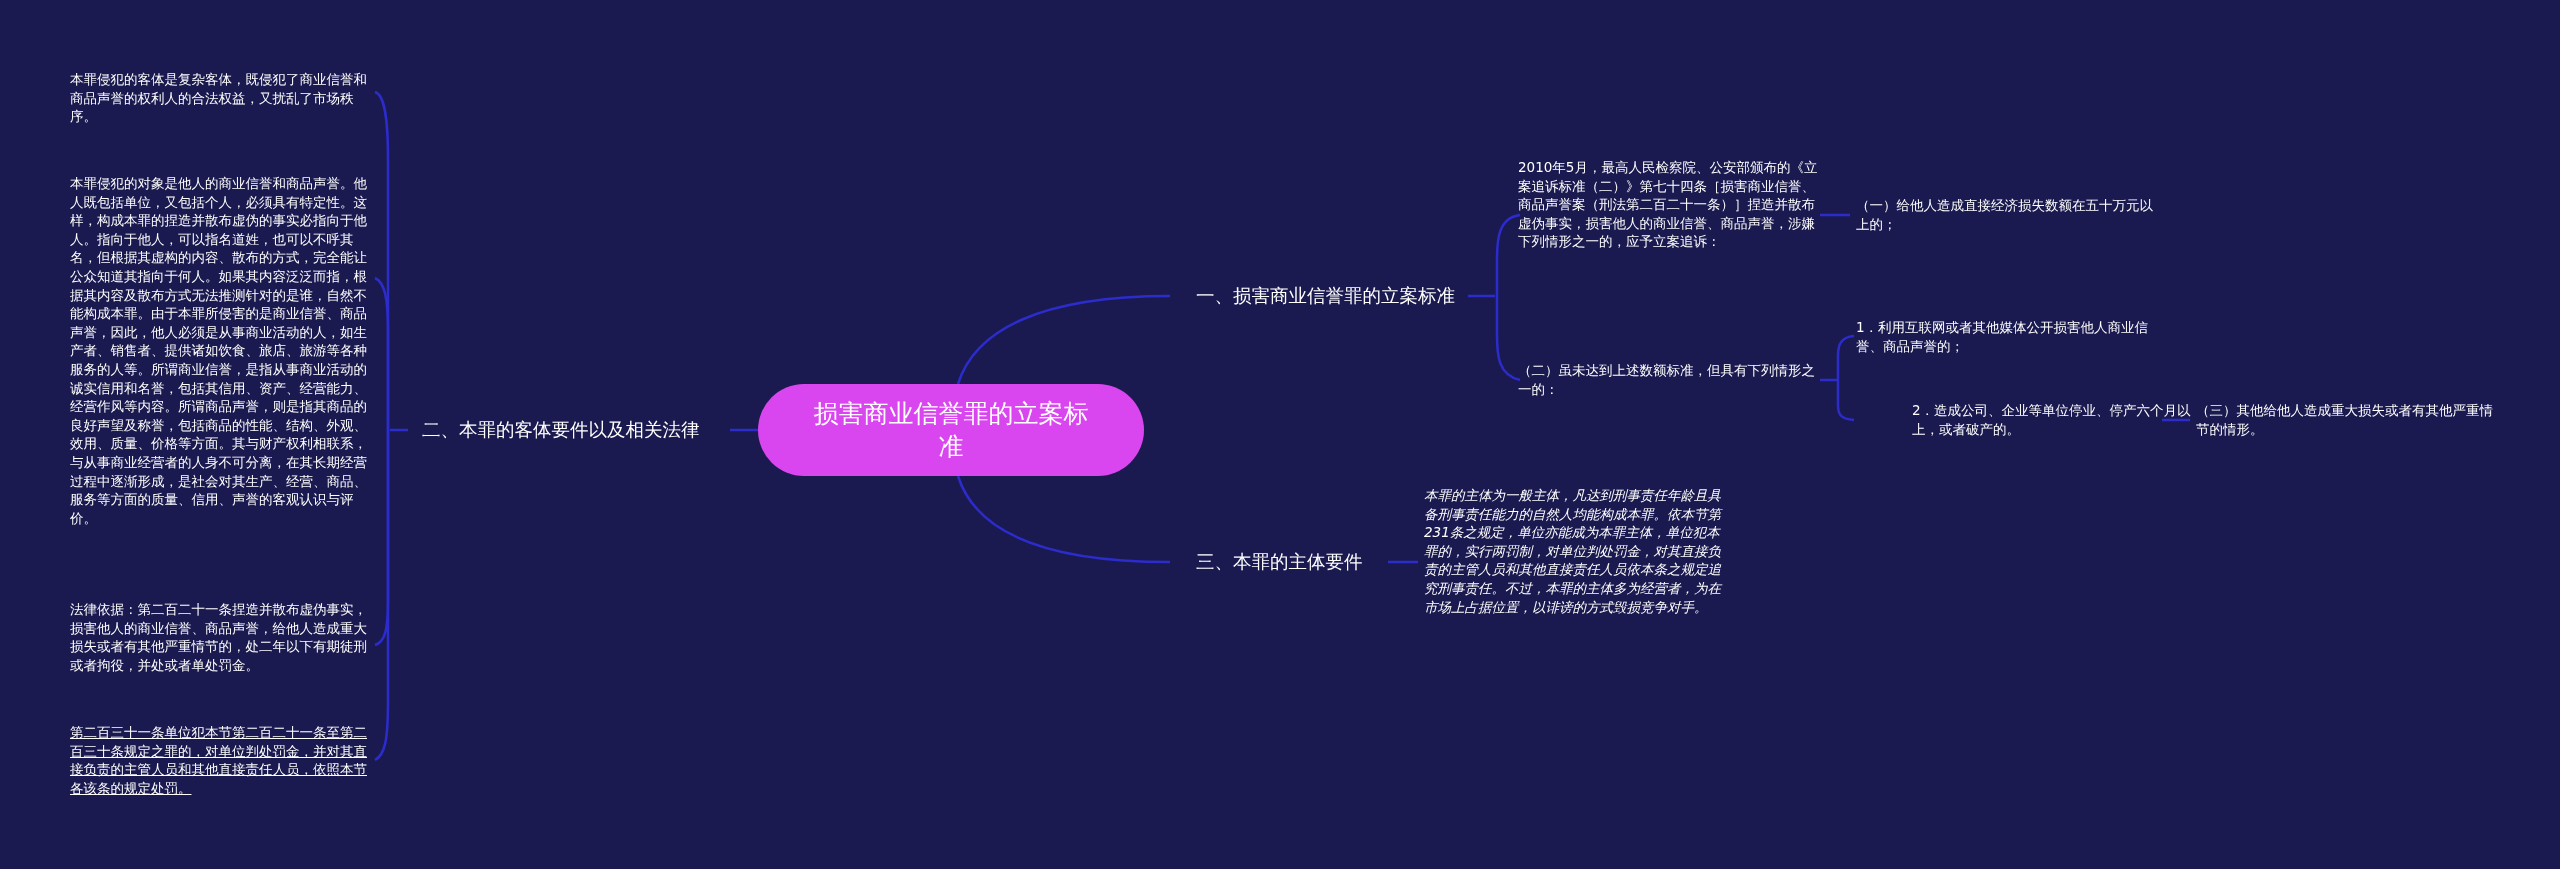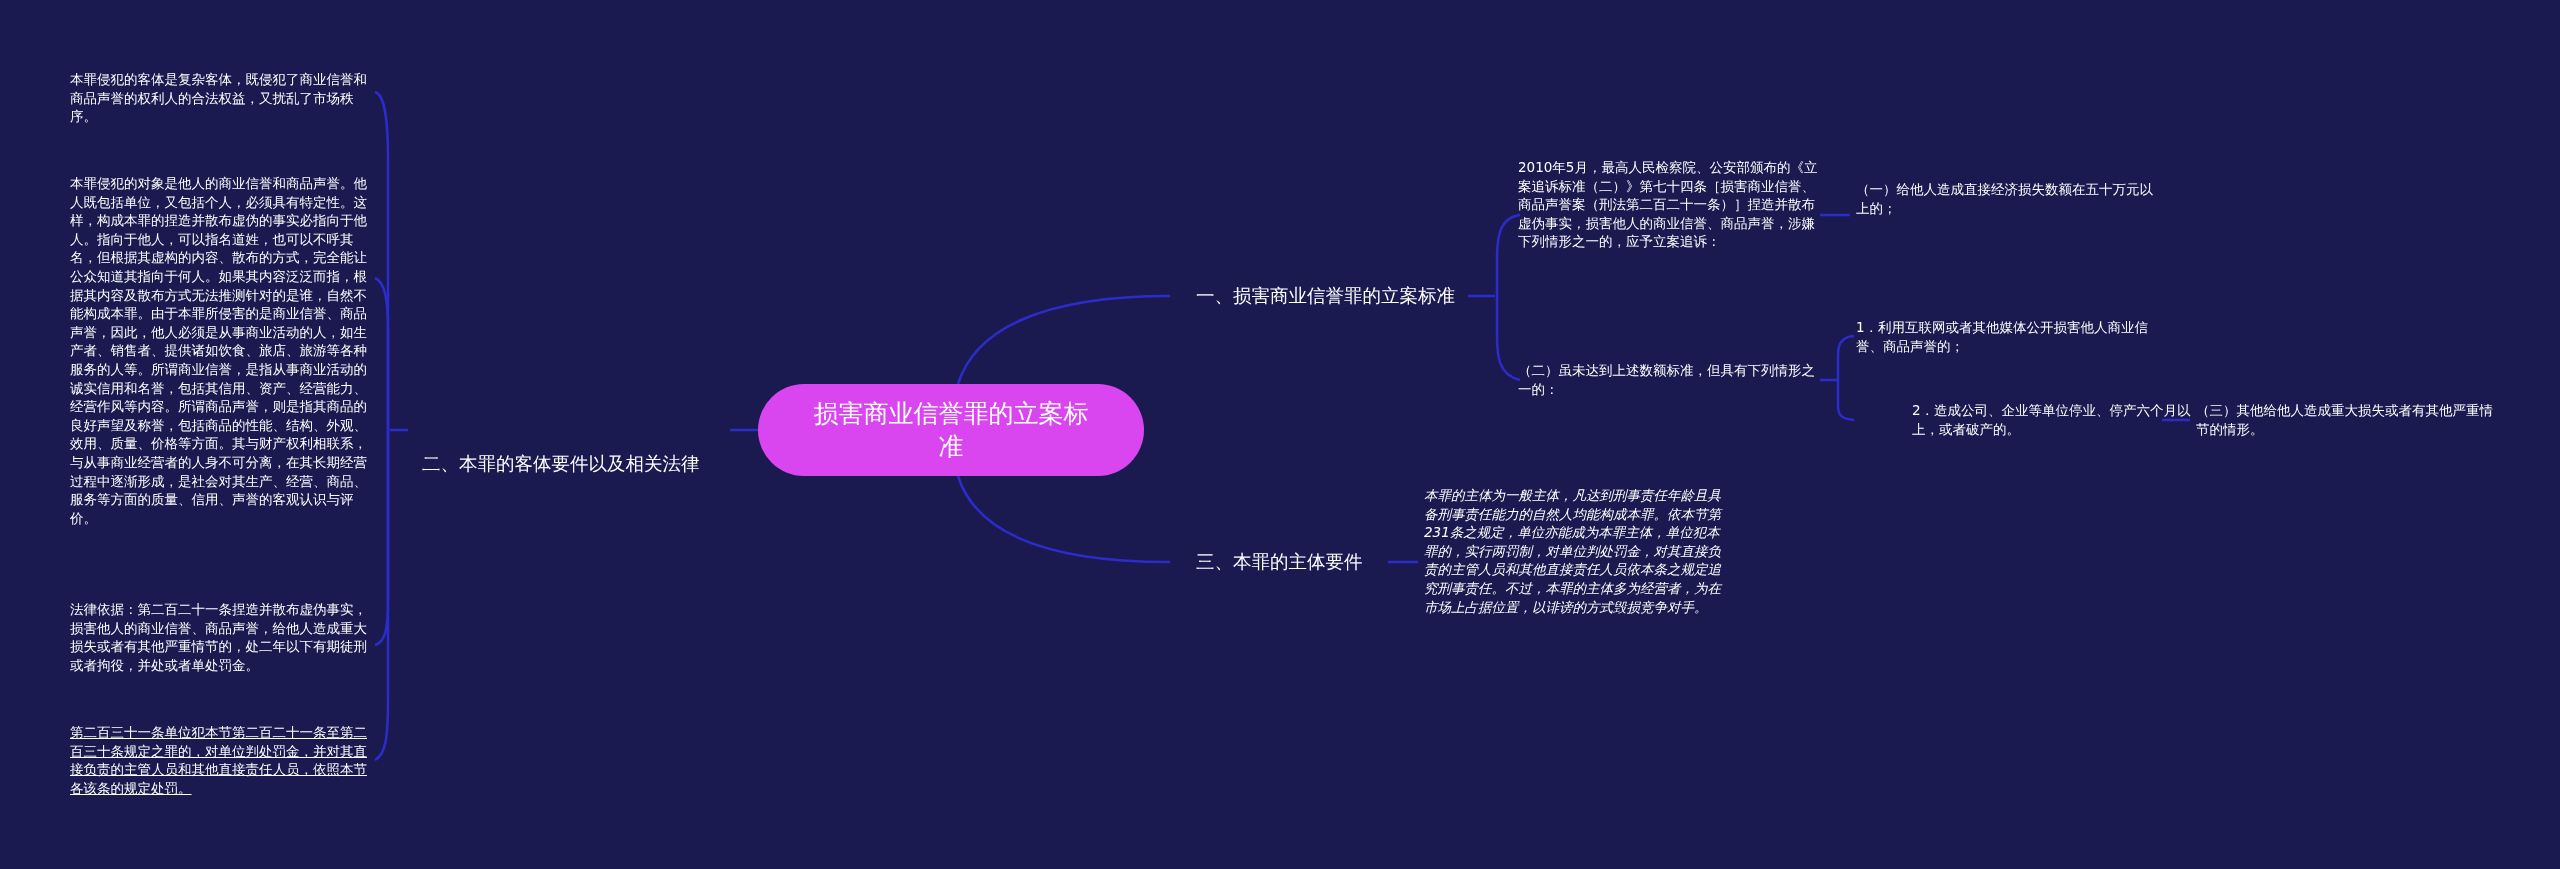--- a/index.html
+++ b/index.html
@@ -95,41 +95,41 @@
   </div>
 
   <div class="node branch" style="left:1196px; top:284px;">
     <span>一、损害商业信誉罪的立案标准</span>
   </div>
 
   <div class="node leaf" style="left:1518px; top:158px; width:300px;">
     <span>2010年5月，最高人民检察院、公安部颁布的《立案追诉标准（二）》第七十四条［损害商业信誉、商品声誉案（刑法第二百二十一条）］捏造并散布虚伪事实，损害他人的商业信誉、商品声誉，涉嫌下列情形之一的，应予立案追诉：</span>
   </div>
 
-  <div class="node leaf" style="left:1856px; top:180px; width:300px;">
+  <div class="node leaf" style="left:1856px; top:196px; width:300px;">
     <span>（一）给他人造成直接经济损失数额在五十万元以上的；</span>
   </div>
 
   <div class="node leaf" style="left:1518px; top:361px; width:300px;">
     <span>（二）虽未达到上述数额标准，但具有下列情形之一的：</span>
   </div>
 
   <div class="node leaf" style="left:1856px; top:318px; width:300px;">
     <span>1．利用互联网或者其他媒体公开损害他人商业信誉、商品声誉的；</span>
   </div>
 
   <div class="node leaf" style="left:1912px; top:401px; width:300px;">
     <span>2．造成公司、企业等单位停业、停产六个月以上，或者破产的。</span>
   </div>
 
   <div class="node leaf" style="left:2196px; top:401px; width:300px;">
     <span>（三）其他给他人造成重大损失或者有其他严重情节的情形。</span>
   </div>
 
-  <div class="node branch" style="left:422px; top:418px;margin-top:34px;">
+  <div class="node branch" style="left:422px; top:418px;">
     <span>二、本罪的客体要件以及相关法律</span>
   </div>
 
   <div class="node leaf" style="left:70px; top:70px; width:300px;">
     <span>本罪侵犯的客体是复杂客体，既侵犯了商业信誉和商品声誉的权利人的合法权益，又扰乱了市场秩序。</span>
   </div>
 
   <div class="node leaf" style="left:70px; top:174px; width:300px;">
     <span>本罪侵犯的对象是他人的商业信誉和商品声誉。他人既包括单位，又包括个人，必须具有特定性。这样，构成本罪的捏造并散布虚伪的事实必指向于他人。指向于他人，可以指名道姓，也可以不呼其名，但根据其虚构的内容、散布的方式，完全能让公众知道其指向于何人。如果其内容泛泛而指，根据其内容及散布方式无法推测针对的是谁，自然不能构成本罪。由于本罪所侵害的是商业信誉、商品声誉，因此，他人必须是从事商业活动的人，如生产者、销售者、提供诸如饮食、旅店、旅游等各种服务的人等。所谓商业信誉，是指从事商业活动的诚实信用和名誉，包括其信用、资产、经营能力、经营作风等内容。所谓商品声誉，则是指其商品的良好声望及称誉，包括商品的性能、结构、外观、效用、质量、价格等方面。其与财产权利相联系，与从事商业经营者的人身不可分离，在其长期经营过程中逐渐形成，是社会对其生产、经营、商品、服务等方面的质量、信用、声誉的客观认识与评价。</span>
   </div>

